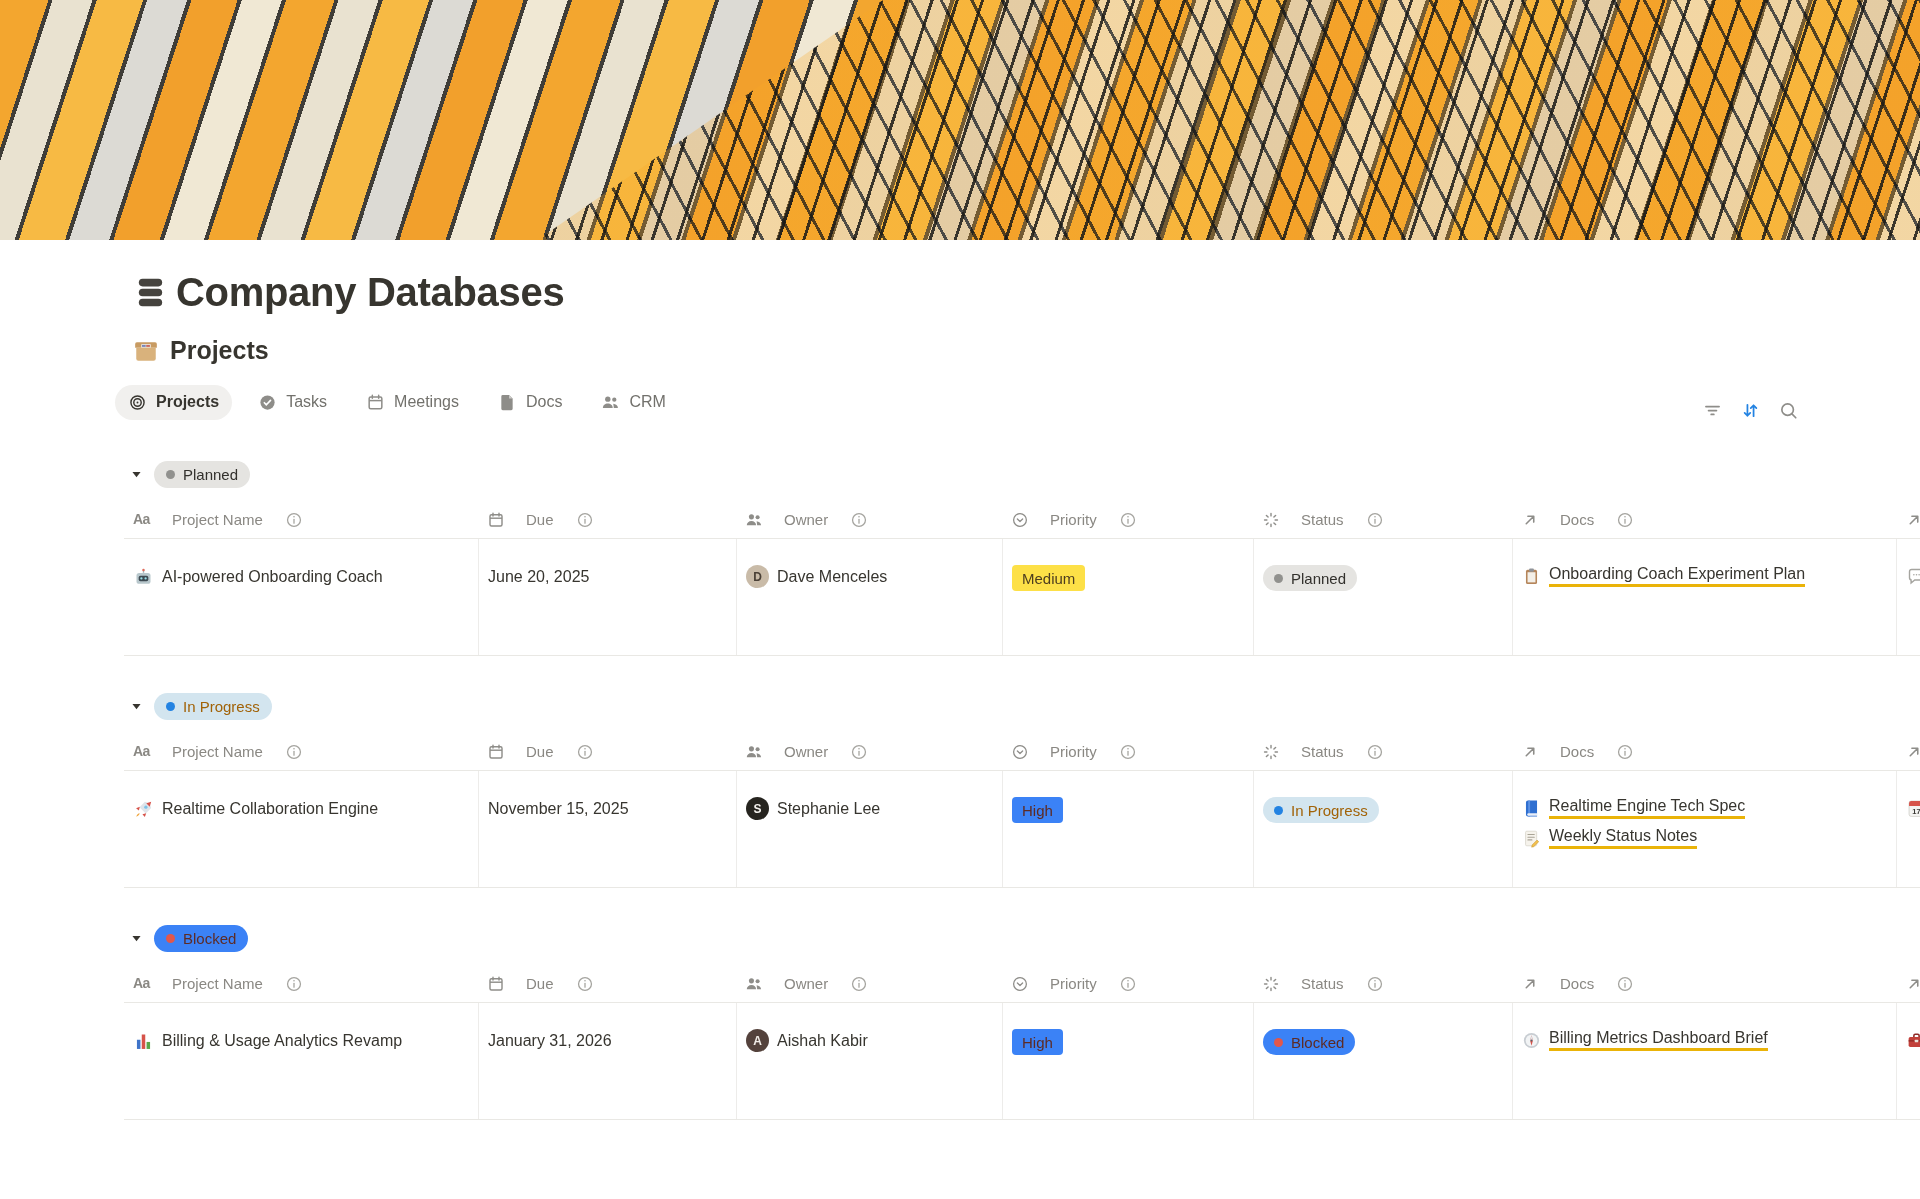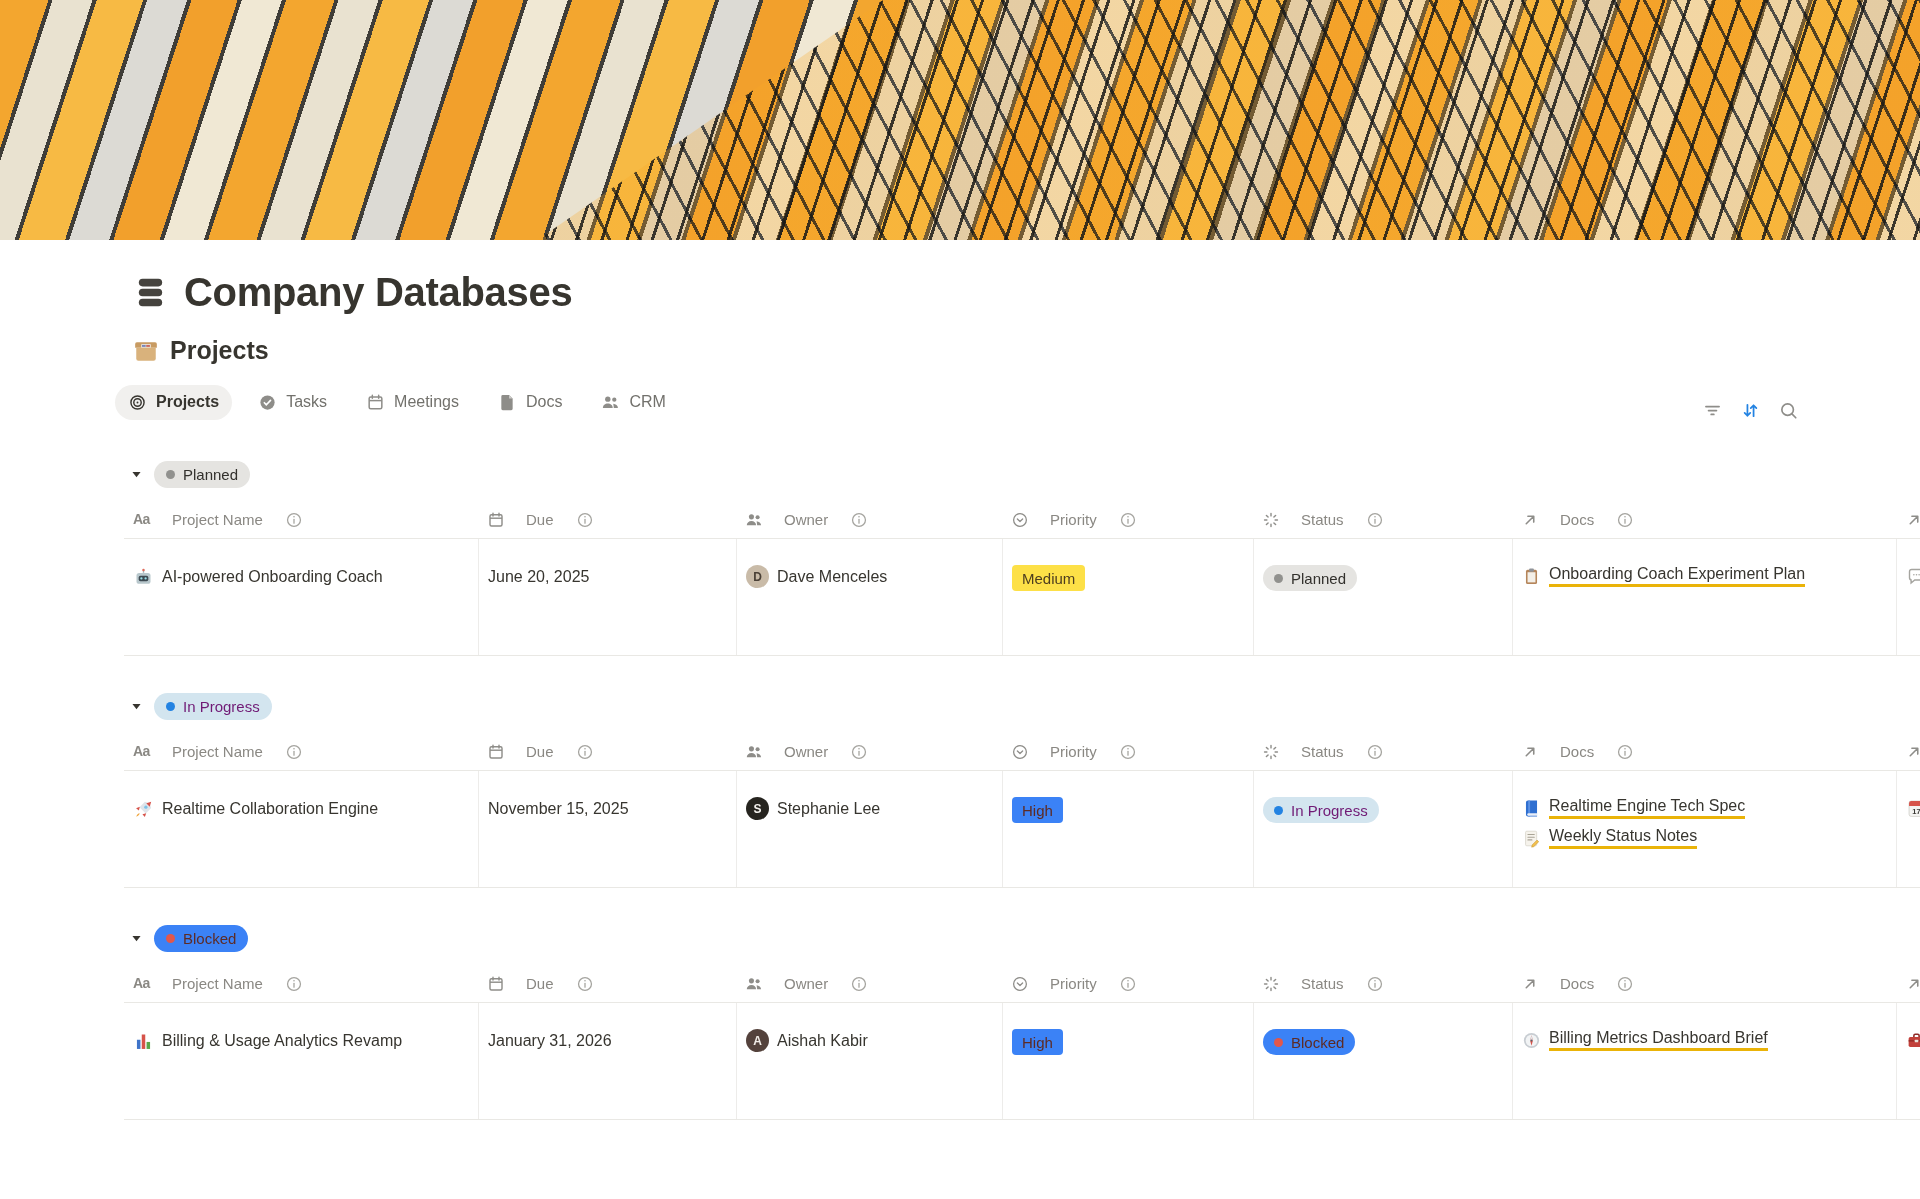--- a/index.html
+++ b/index.html
@@ -20,21 +20,21 @@
     background:
       repeating-linear-gradient(108deg,rgba(0,0,0,0) 0 21px,rgba(26,25,22,.85) 21px 24px),
       repeating-linear-gradient(62deg,rgba(249,168,37,.28) 0 24px,rgba(26,25,22,.75) 24px 27px);}
 
   .content{margin-left:124px;width:1796px;position:relative}
 
   .icon{display:inline-flex;flex:none}
   .icon svg{width:100%;height:100%}
 
   
-  .title-row{display:flex;align-items:center;gap:16px;margin-top:30px;padding-left:9px}
+  .title-row{display:flex;align-items:center;gap:8px;margin-top:30px;padding-left:9px}
   .title-row .icon{width:35px;height:35px}
   h1{font-size:40px;font-weight:700;letter-spacing:-.3px}
   .subtitle-row{display:flex;align-items:center;gap:11px;margin-top:21px;padding-left:9px}
   .subtitle-row .icon{width:26px;height:26px}
   h2{font-size:25px;font-weight:700}
 
   
   .tabbar{display:flex;align-items:center;margin-top:17px;height:40px;
     margin-left:-9px;padding-right:121px}
   .tab{display:flex;align-items:center;gap:9px;color:#72716c;font-size:16px;
@@ -74,21 +74,21 @@
     display:inline-flex;align-items:center}
   .spill{height:26px;padding:0 11px;border-radius:13px;font-size:15px;
     display:inline-flex;align-items:center;gap:8px}
   .docs-cell{flex-direction:column;gap:8px;align-items:flex-start}
   .doc-link{display:flex;align-items:center;gap:8px;font-size:16px;font-weight:500;cursor:pointer}
   .doc-link .icon{width:19px;height:19px}
   .doc-link .lbl{border-bottom:3px solid #eab308;padding-bottom:1px}
   .edge-cell .icon{width:21px;height:21px;margin-top:1px}
 
   .pill-gray{background:#e5e4e1;color:#32302c}
-  .pill-blue{background:#d3e5ef;color:#701a75}
+  .pill-blue{background:#d3e5ef;color:#a16207}
   .pill-red{background:#3b82f6;color:#5d2b25}
   .pill-yellow{background:#fde047;color:#4d3d1f}
   .dot-gray{background:#91918e}
   .dot-blue{background:#2383e2}
   .dot-red{background:#e2574b}
 </style>
 </head>
 <body>
 
 <div class="cover"></div>

